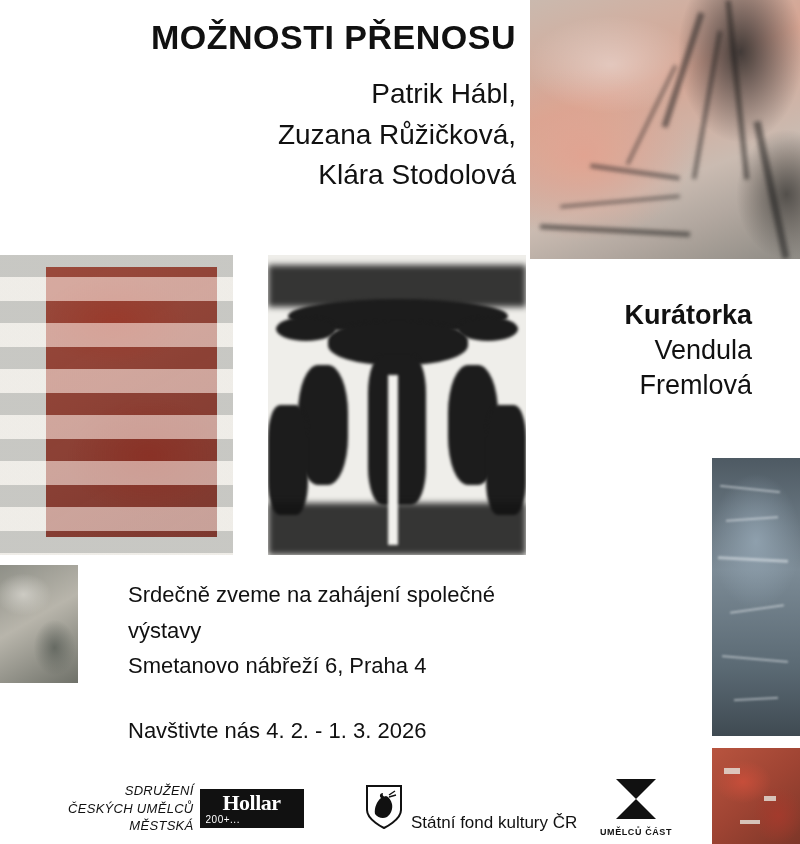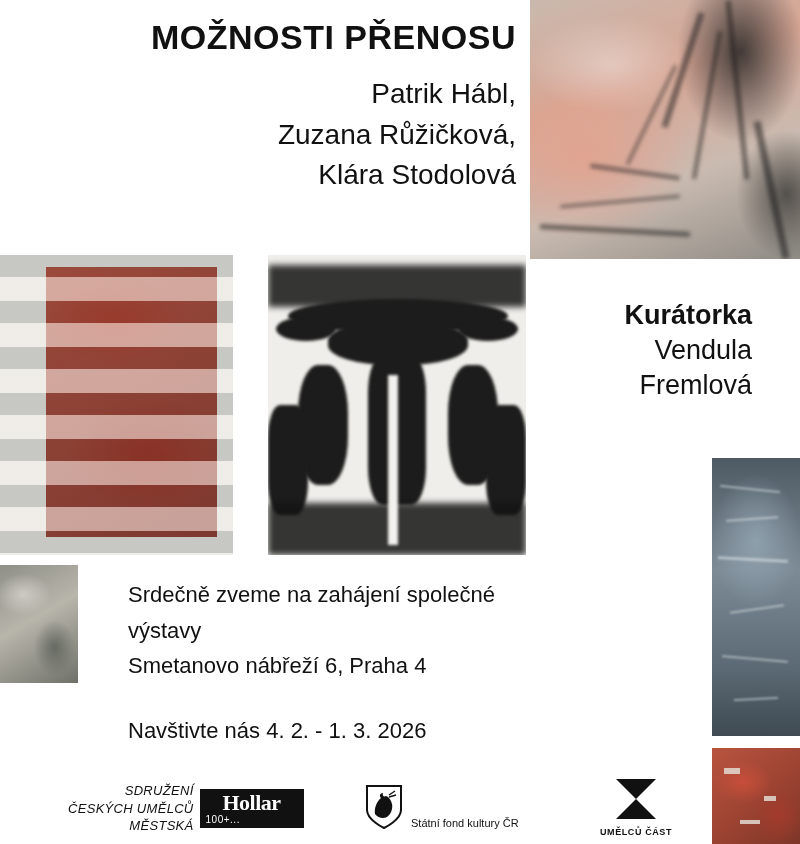--- a/index.html
+++ b/index.html
@@ -225,21 +225,21 @@
     padding-left: 2px;
   }
 
   .logo-sfk {
     position: absolute;
     left: 365px; top: 14px;
     display: flex;
     align-items: center;
   }
   .logo-sfk .txt {
-    font-size: 11px;
+    font-size: 17px;
     color: #111;
     margin-left: 8px;
     white-space: nowrap;
     margin-top: 28px;
   }
 
   .logo-praha {
     position: absolute;
     left: 588px; top: 8px;
     text-align: center;
@@ -335,21 +335,21 @@
   <div class="logos">
 
     <div class="logo-hollar">
       <div class="sdruzeni">
         <div>SDRUŽENÍ</div>
         <div>ČESKÝCH UMĚLCŮ</div>
         <div>MĚSTSKÁ</div>
       </div>
       <div class="hollar-box">
         <div class="hollar-word">Hollar</div>
-        <div class="hollar-sub">100+...</div>
+        <div class="hollar-sub">200+...</div>
       </div>
     </div>
 
     <div class="logo-sfk">
       <span>
         <svg width="38" height="46" viewBox="0 0 38 46" aria-hidden="true">
           <path d="M2 2 H36 V26 C36 36 19 44 19 44 C19 44 2 36 2 26 Z" fill="#ffffff" stroke="#111" stroke-width="2"></path>
           <path d="M10 30 C9 24 12 17 16 14 C14 12 15 9 18 9 C17 12 19 13 21 12 C24 13 26 16 27 20 C28 25 26 30 22 33 C18 35 13 34 10 30 Z" fill="#111"></path>
           <path d="M24 11 L30 7 M24 13 L31 11" stroke="#111" stroke-width="1.4" fill="none"></path>
         </svg>

